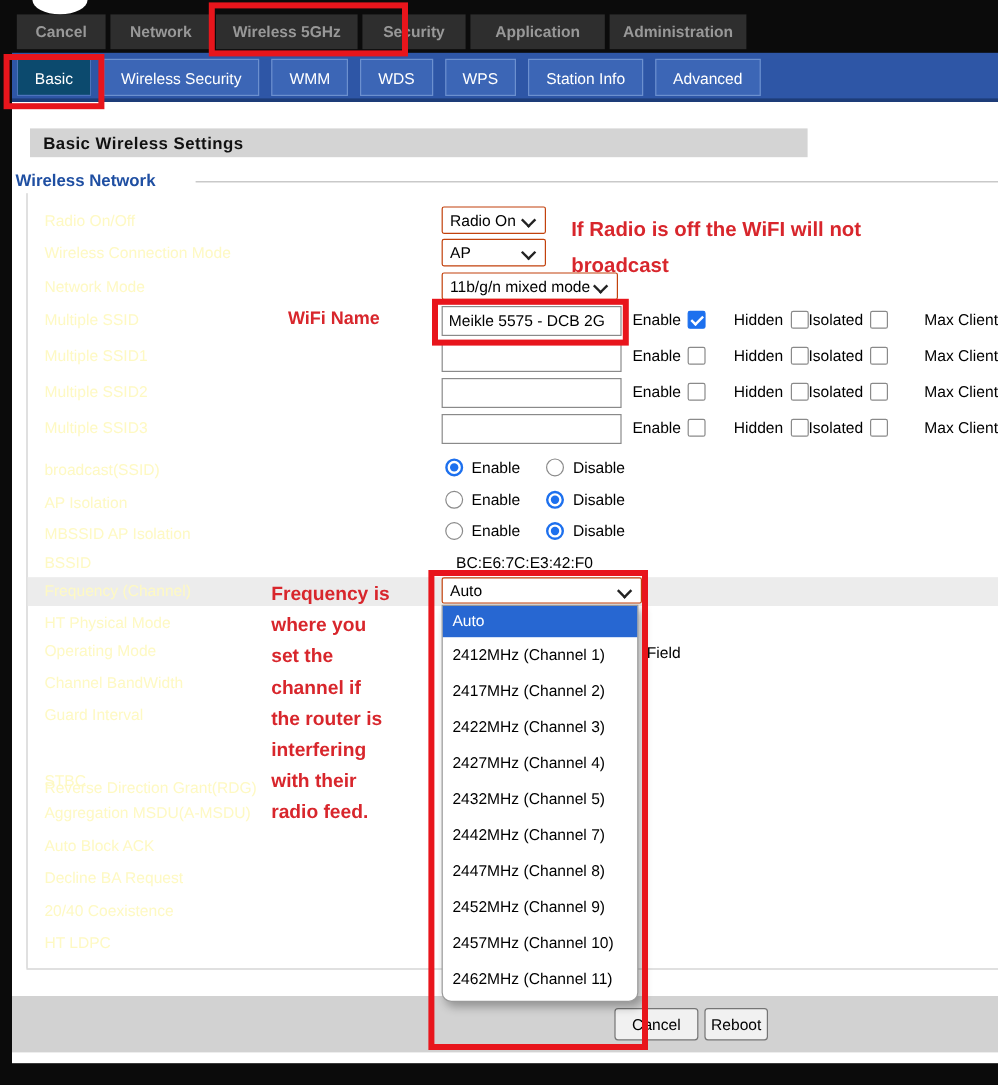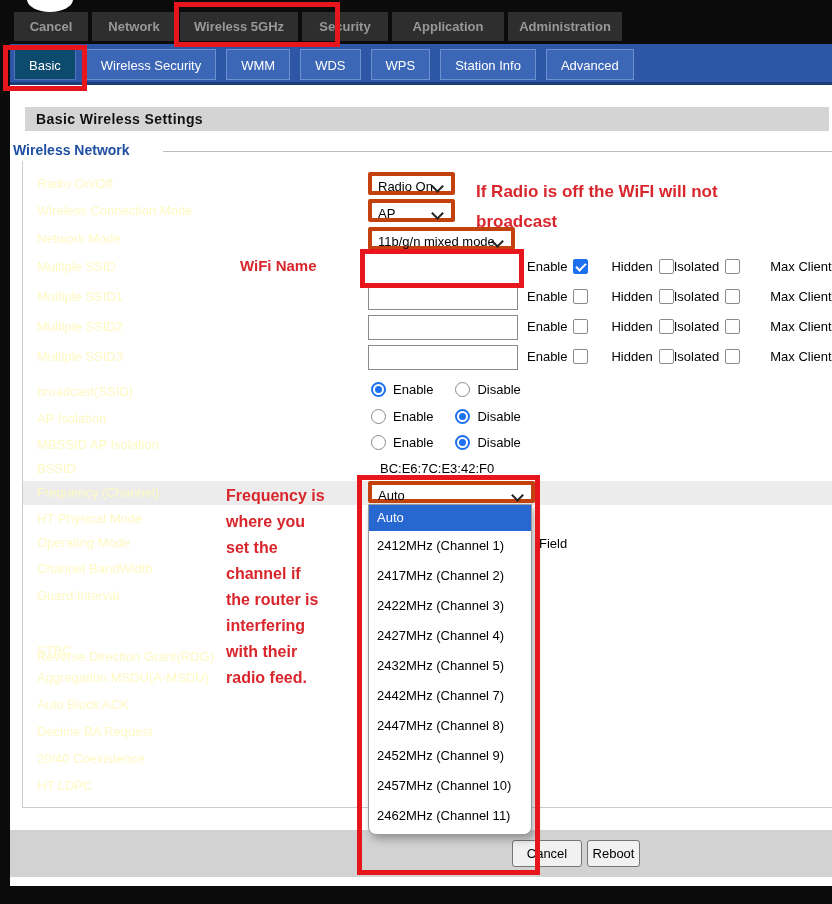--- a/index.html
+++ b/index.html
@@ -17,33 +17,33 @@
   
   .subnav-bar{position:absolute;left:10px;top:44px;width:822px;height:38px;background:#2e56a6;
               border-bottom:3px solid #1d3c78;z-index:9;}
   .subnav{position:absolute;left:14px;top:49px;display:flex;gap:10px;z-index:10;}
   .sub-btn{height:31px;line-height:31px;padding:0 14px;background:#3c66b6;border:1px solid #6c90cf;
            color:#fff;font-size:13px;box-sizing:border-box;cursor:pointer;white-space:nowrap;}
   .sub-btn.active{background:#0c4a6e;border-color:#4d74bd;}
 
   
   .content{position:absolute;left:10px;top:85px;width:822px;height:801px;background:#fff;z-index:1;}
-  .section-bar{position:absolute;left:25px;top:107px;width:804px;height:24px;background:#d4d4d4;z-index:2;
+  .section-bar{position:absolute;left:25px;top:107px;width:648px;height:24px;background:#d4d4d4;z-index:2;
                font-weight:bold;font-size:14px;line-height:24px;padding-left:11px;box-sizing:border-box;
                color:#111;letter-spacing:.4px;}
   .group-title{position:absolute;left:13px;top:142px;color:#1f4fa2;font-weight:bold;font-size:14px;z-index:2;}
   .group-line{position:absolute;left:163px;top:151px;width:669px;height:1px;background:#bcbcbc;z-index:2;}
   .form-left-border{position:absolute;left:22px;top:161px;width:1px;height:646px;background:#ccc;z-index:2;}
   .form-bottom-border{position:absolute;left:22px;top:807px;width:810px;height:1px;background:#ccc;z-index:2;}
   .freq-highlight{position:absolute;left:23px;top:481px;width:809px;height:24px;background:#ececec;z-index:2;}
 
   .lbl{position:absolute;left:37px;font-size:13px;color:#fef9c3;white-space:nowrap;z-index:3;}
   .val{position:absolute;font-size:13px;color:#000;white-space:nowrap;z-index:3;}
 
-  .fake-select{position:absolute;background:#fff;border:4px solid #c2410c;border-radius:2px;
+  .fake-select{position:absolute;background:#fff;border:1px solid #c2410c;border-radius:2px;
                font-size:13px;line-height:21px;padding-left:6px;box-sizing:border-box;z-index:3;cursor:pointer;}
   .fake-select .chev{position:absolute;right:9px;top:6px;width:7px;height:7px;
                      border-right:2px solid #222;border-bottom:2px solid #222;transform:rotate(45deg);}
   .txt-input{position:absolute;left:368px;width:150px;height:25px;background:#fff;border:1px solid #8a8a8a;
              font-size:13px;line-height:23px;padding-left:5px;box-sizing:border-box;z-index:3;
              font-family:"Liberation Sans",sans-serif;}
 
   .cb-group{position:absolute;left:527px;display:flex;align-items:center;font-size:13px;z-index:3;white-space:nowrap;}
   .cb{width:15px;height:15px;border:1px solid #8a8a8a;border-radius:2px;background:#fff;margin-left:6px;
       box-sizing:border-box;position:relative;cursor:pointer;flex:none;}
@@ -150,20 +150,21 @@
   </div>
   <div class="fake-select" style="left:368px;top:199px;width:87px;height:23px">
     <span>AP</span>
     <span class="chev"></span>
   </div>
   <div class="fake-select" style="left:368px;top:227px;width:147px;height:23px">
     <span>11b/g/n mixed mode</span>
     <span class="chev"></span>
   </div>
 
+  <input class="txt-input" style="top: 255px;" value="Meikle 5575 - DCB 2G">
   <input class="txt-input" style="top: 285px;" value="">
   <input class="txt-input" style="top: 315px;" value="">
   <input class="txt-input" style="top: 345px;" value="">
 
   <div class="cb-group" style="top:259px">
     <span>Enable</span>
       <span class="cb checked"></span>
     <span class="g1">Hidden</span>
       <span class="cb"></span>
     <span class="g2">Isolated</span>

